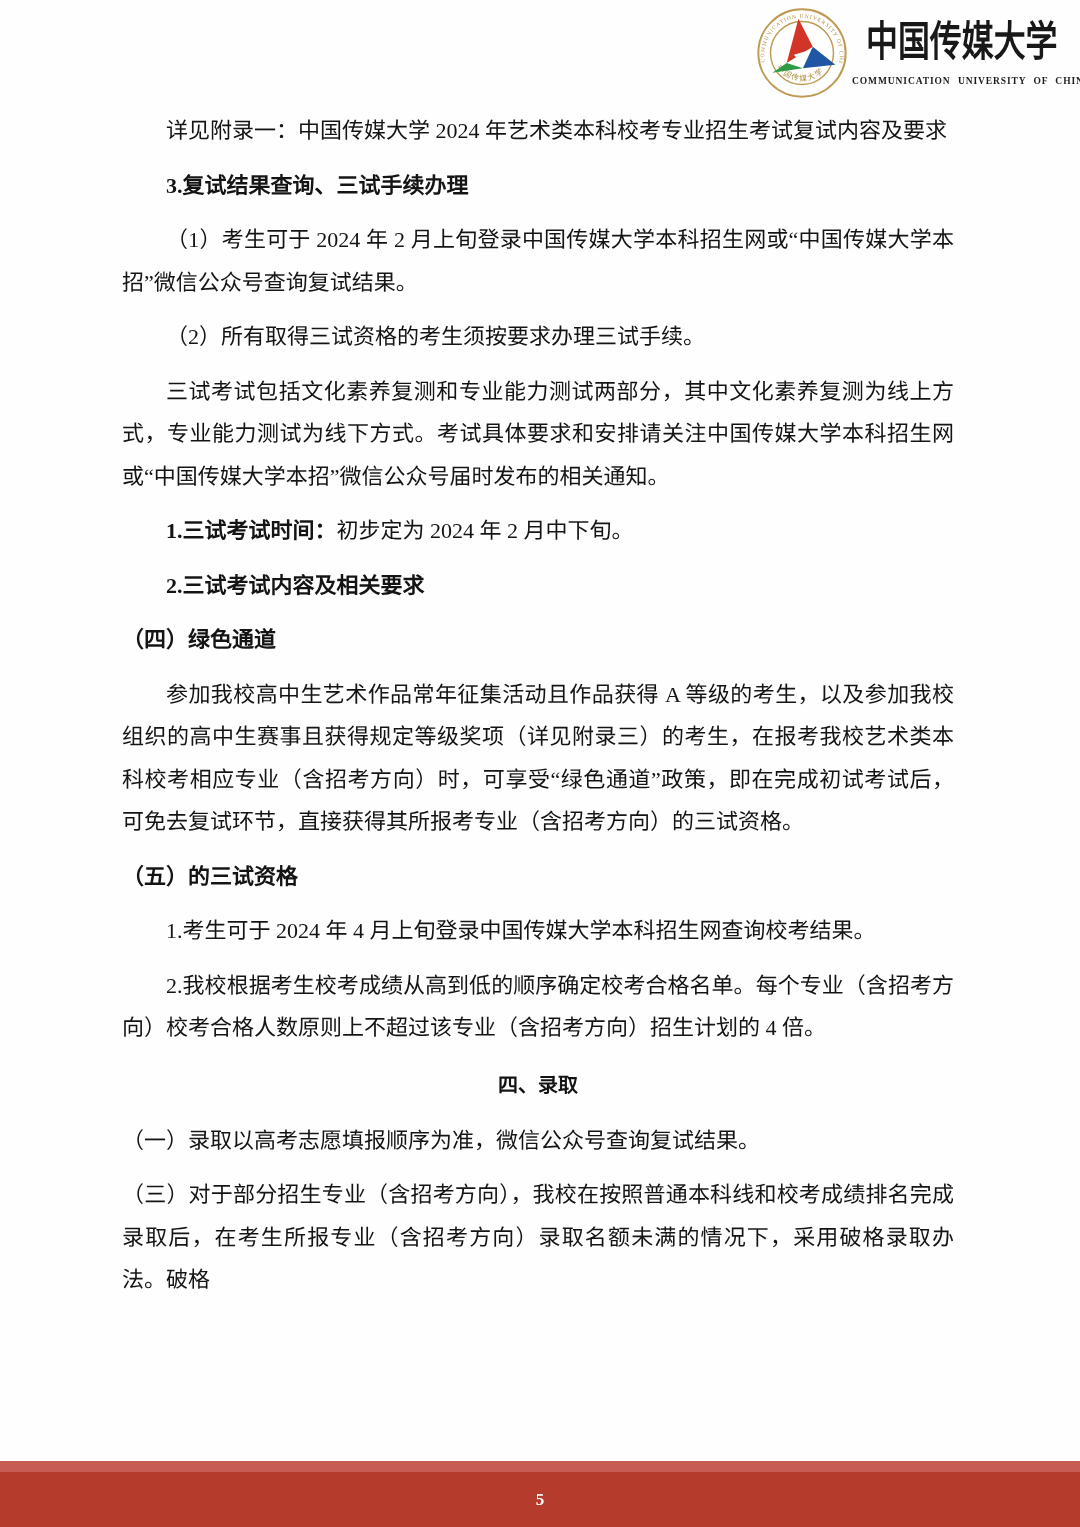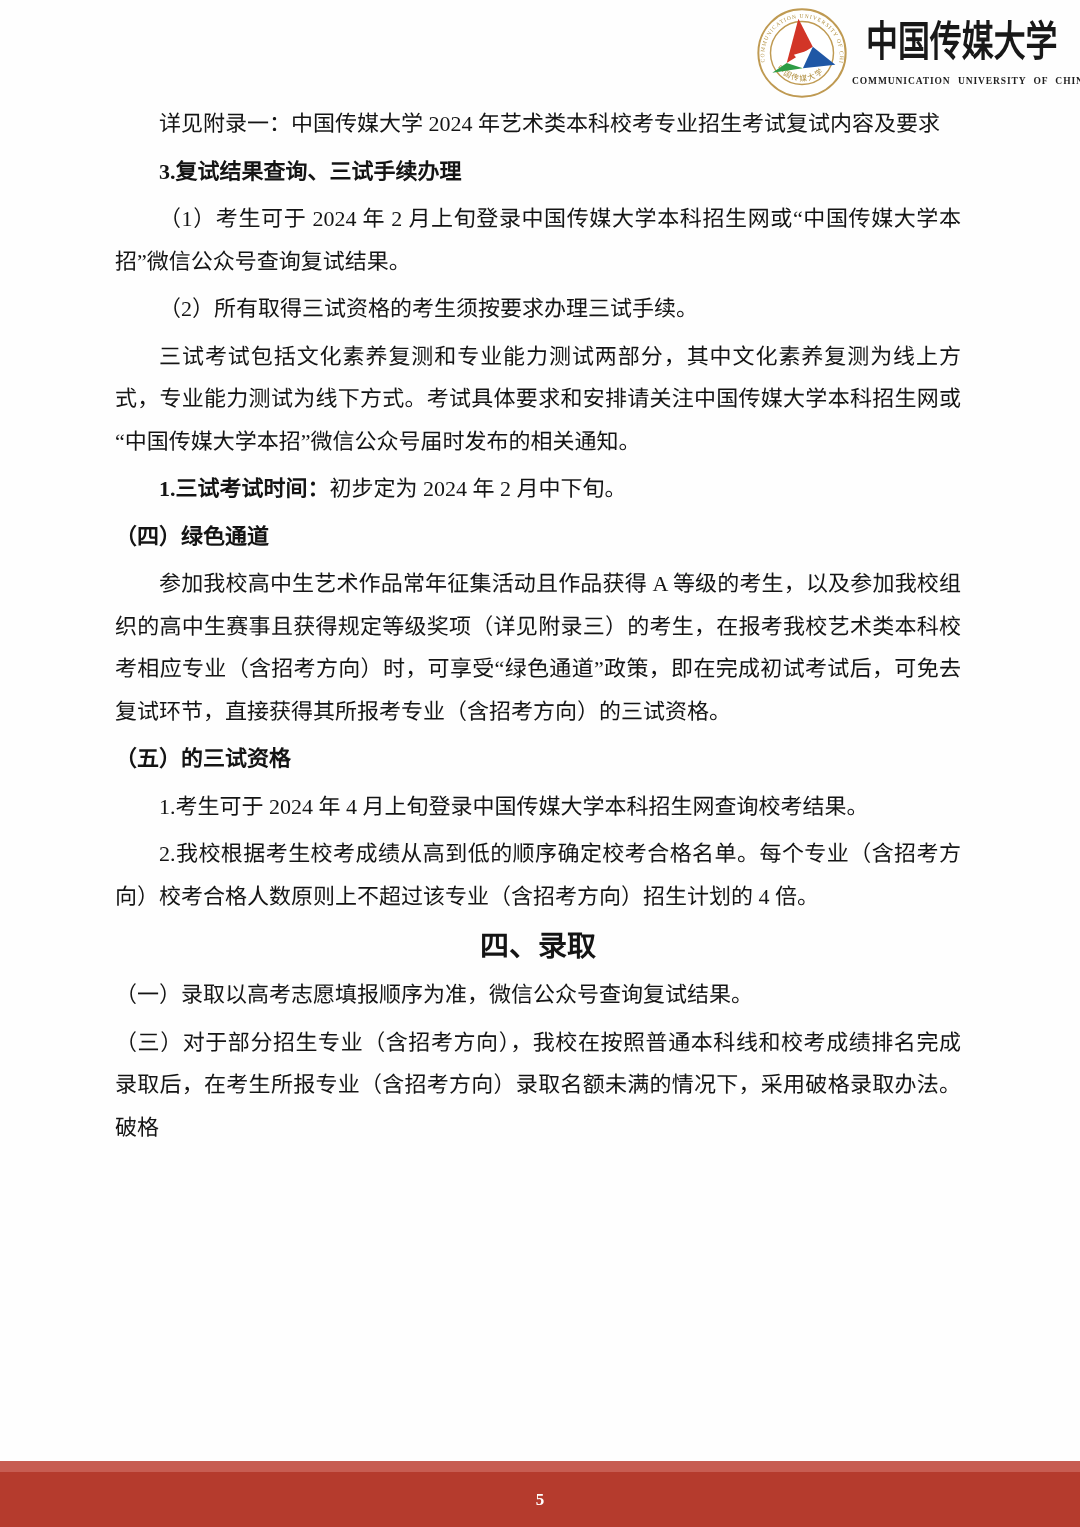--- a/index.html
+++ b/index.html
@@ -30,27 +30,27 @@
     font-size:9.5px; font-weight:bold; color:#1d1d1d;
     letter-spacing:0.9px; word-spacing:4px; white-space:nowrap;
   }
 
   
   .doc {
     position:absolute; left:110px; top:98px; width:856px;
     font-size:22px; line-height:42.5px; color:#141414;
     text-align:justify;
   }
-  .doc p { margin:5px; padding:0; }
+  .doc p { margin:12px; padding:0; }
   .doc p.indent { text-indent:44px; }
   .doc p.flush  { text-indent:0; }
   .doc .b { font-weight:bold; }
   .doc .center-heading {
     text-align:center; text-indent:0;
-    font-size:29px; font-weight:bold; line-height:46px;
+    font-size:20px; font-weight:bold; line-height:46px;
     margin:2px 0;
   }
 
   
   .footer {
     position:absolute; left:0; top:1461px; width:1080px; height:66px;
     background:#c75d52;
   }
   .footer-dark {
     position:absolute; left:0; top:11px; width:1080px; height:55px;
@@ -91,20 +91,21 @@
     <div class="uni-en">COMMUNICATION UNIVERSITY OF CHINA</div>
   </div>
 
   <main class="doc">
       <p class="indent"><span>详见附录一：中国传媒大学 2024 年艺术类本科校考专业招生考试复试内容及要求</span></p>
       <p class="indent"><span class="b">3.复试结果查询、三试手续办理</span></p>
       <p class="indent"><span>（1）考生可于 2024 年 2 月上旬登录中国传媒大学本科招生网或“中国传媒大学本招”微信公众号查询复试结果。</span></p>
       <p class="indent"><span>（2）所有取得三试资格的考生须按要求办理三试手续。</span></p>
       <p class="indent"><span>三试考试包括文化素养复测和专业能力测试两部分，其中文化素养复测为线上方式，专业能力测试为线下方式。考试具体要求和安排请关注中国传媒大学本科招生网或“中国传媒大学本招”微信公众号届时发布的相关通知。</span></p>
       <p class="indent"><span class="b">1.三试考试时间：</span><span>初步定为 2024 年 2 月中下旬。</span></p>
+      <p class="indent"><span class="b">2.三试考试内容及相关要求</span></p>
       <p class="flush"><span class="b">（四）绿色通道</span></p>
       <p class="indent"><span>参加我校高中生艺术作品常年征集活动且作品获得 A 等级的考生，以及参加我校组织的高中生赛事且获得规定等级奖项（详见附录三）的考生，在报考我校艺术类本科校考相应专业（含招考方向）时，可享受“绿色通道”政策，即在完成初试考试后，可免去复试环节，直接获得其所报考专业（含招考方向）的三试资格。</span></p>
       <p class="flush"><span class="b">（五）的三试资格</span></p>
       <p class="indent"><span>1.考生可于 2024 年 4 月上旬登录中国传媒大学本科招生网查询校考结果。</span></p>
       <p class="indent"><span>2.我校根据考生校考成绩从高到低的顺序确定校考合格名单。每个专业（含招考方向）校考合格人数原则上不超过该专业（含招考方向）招生计划的 4 倍。</span></p>
       <div class="center-heading"><span class="b">四、录取</span></div>
       <p class="flush"><span>（一）录取以高考志愿填报顺序为准，微信公众号查询复试结果。</span></p>
       <p class="flush"><span>（三）对于部分招生专业（含招考方向），我校在按照普通本科线和校考成绩排名完成录取后，在考生所报专业（含招考方向）录取名额未满的情况下，采用破格录取办法。破格</span></p>
     </main>
 

